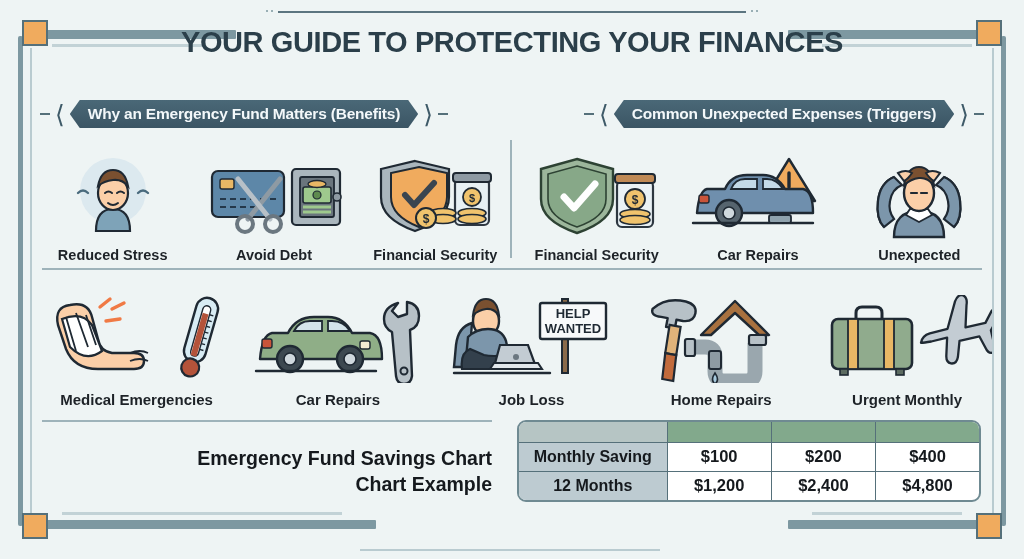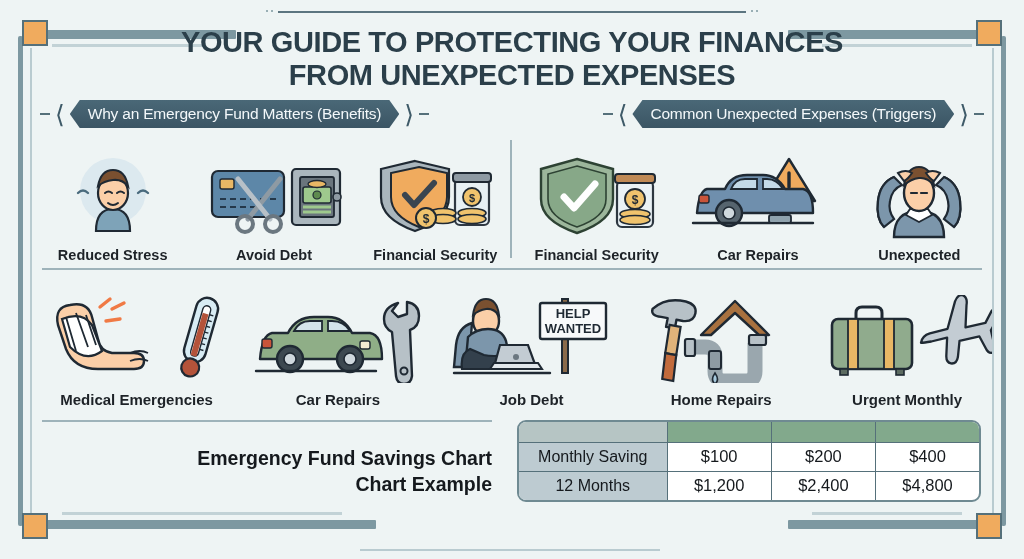--- a/index.html
+++ b/index.html
@@ -84,21 +84,21 @@
   .banner-row {
     position: absolute; top: 100px; left: 40px; right: 40px;
     display: flex; justify-content: space-between; align-items: center;
   }
   .banner-wrap { display: flex; align-items: center; gap: 5px; }
   .tick { width: 10px; height: 2px; background: #55707a; }
   .chev { color: #3e5a68; font-size: 25px; line-height: 1; font-weight: 300; }
   .banner {
     background: linear-gradient(180deg,#4a6877 0%, #3b5564 100%);
     color: #f3f8fa;
-    font-size: 15.5px; font-weight: 400;
+    font-size: 15.5px; font-weight: 700;
     padding: 5px 18px;
     clip-path: polygon(10px 0, calc(100% - 10px) 0, 100% 50%, calc(100% - 10px) 100%, 10px 100%, 0 50%);
     white-space: nowrap;
     letter-spacing: -0.2px;
   }
 
   
   .hr-full {
     position: absolute; left: 42px; right: 42px; top: 268px;
     height: 2px; background: #9eb3ba;
@@ -149,21 +149,21 @@
     border: 2px solid #6f8a92;
     border-radius: 9px;
     overflow: hidden;
     background: #fff;
   }
   table { border-collapse: collapse; width: 100%; }
   td {
     border: 1px solid #55707a;
     height: 29px;
     text-align: center;
-    font-size: 16.5px; font-weight: 400; color: #15191d;
+    font-size: 16.5px; font-weight: 700; color: #15191d;
     padding: 0 4px;
   }
   td.rowhead {
     background: #bdcbd1; width: 148px;
     font-size: 16px;
   }
   tr.head td { height: 20px; border-top: none; }
   tr.head td.rowhead { background: #b6c5c4; }
   tr.head td.green { background: #82a98c; }
   td.rowhead:first-child { border-left: none; }
@@ -207,21 +207,20 @@
       <div class="sq"></div>
   </div>
   <div class="corner corner-br">
     <div class="bar-h"></div>
       <div class="bar-h2"></div>
       <div class="sq"></div>
   </div>
 
   <div class="title">
     <span class="l1">YOUR GUIDE TO PROTECTING YOUR FINANCES</span>
-    <span class="l2">FROM UNEXPECTED EXPENSES</span>
   </div>
 
   <div class="banner-row">
     <div class="banner-wrap">
       <span class="tick"></span>
       <span class="chev">⟨</span>
       <div class="banner">Why an Emergency Fund Matters (Benefits)</div>
       <span class="chev">⟩</span>
       <span class="tick"></span>
     </div>
@@ -411,21 +410,21 @@
           <path d="M56 50 l28 0 8 22 H50z" fill="#c3ccd3" stroke="#1f2933" stroke-width="2.2"></path>
           <path d="M46 74 h52 l-4-6 H50z" fill="#e2e8ec" stroke="#1f2933" stroke-width="2"></path>
           <circle cx="72" cy="62" r="3" fill="#6b7780"></circle>
           <path d="M10 78 h96" stroke="#1f2933" stroke-width="2.4" stroke-linecap="round"></path>
           <rect x="118" y="4" width="6" height="74" fill="#8a6a4a" stroke="#1f2933" stroke-width="2"></rect>
           <rect x="96" y="8" width="66" height="36" rx="2" fill="#f7f9fa" stroke="#1f2933" stroke-width="2.4"></rect>
           <text x="129" y="23" font-size="13" font-weight="700" text-anchor="middle" fill="#1f2933" font-family="Liberation Sans, sans-serif">HELP</text>
           <text x="129" y="38" font-size="13" font-weight="700" text-anchor="middle" fill="#1f2933" font-family="Liberation Sans, sans-serif">WANTED</text>
         </svg>
       </div>
-      <div class="lab">Job Debt</div>
+      <div class="lab">Job Loss</div>
     </div>
 
     <div class="cell" style="flex:1.2">
       <div class="art">
         <svg width="165" height="88" viewBox="0 0 165 88">
           <g transform="rotate(-16 46 40)">
             <path d="M22 6 q16-8 34 2 q10 6 6 14 q-4 8-14 4 l-6-3 -4 8 -8-4 4-8 -6-3 q-10-4-6-10z" fill="#b7c1c7" stroke="#1f2933" stroke-width="2.4" stroke-linejoin="round"></path>
             <path d="M34 26 l10 5 -12 26 -10-5z" fill="#e0b37a" stroke="#1f2933" stroke-width="2.2"></path>
             <path d="M22 52 l10 5 -10 24 -10-5z" fill="#c26b3c" stroke="#1f2933" stroke-width="2.2"></path>
           </g>

